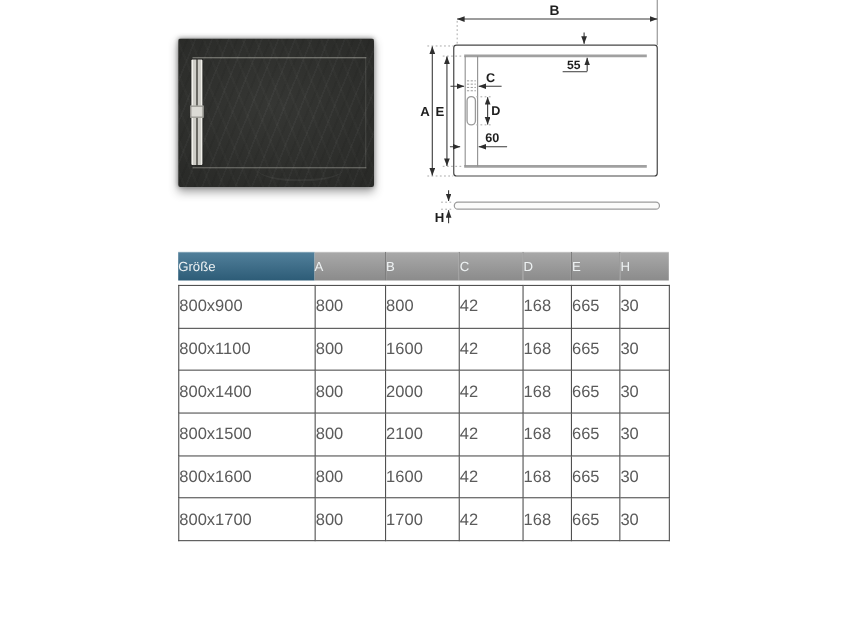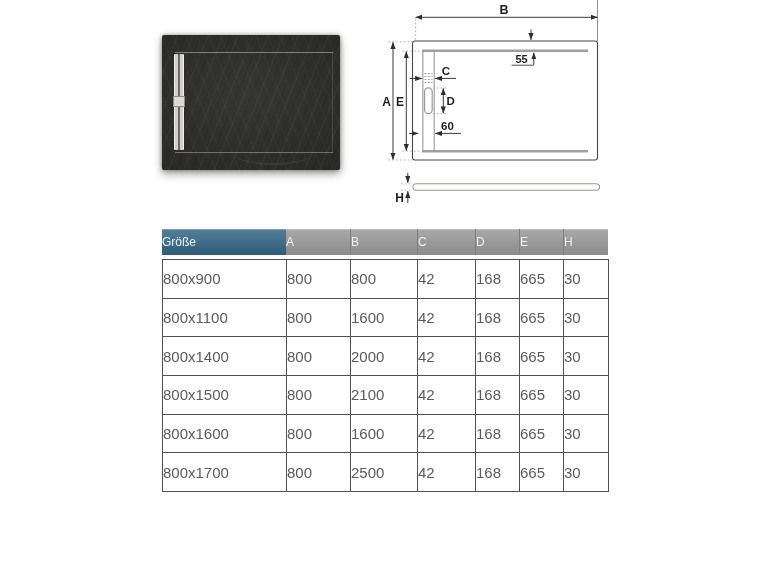--- a/index.html
+++ b/index.html
@@ -205,21 +205,21 @@
           <td>800</td>
           <td>1600</td>
           <td>42</td>
           <td>168</td>
           <td>665</td>
           <td>30</td>
         </tr>
         <tr>
           <td>800x1700</td>
           <td>800</td>
-          <td>2500</td>
+          <td>1700</td>
           <td>42</td>
           <td>168</td>
           <td>665</td>
           <td>30</td>
         </tr>
       </tbody>
     </table>
   </div>
 
 </div>

